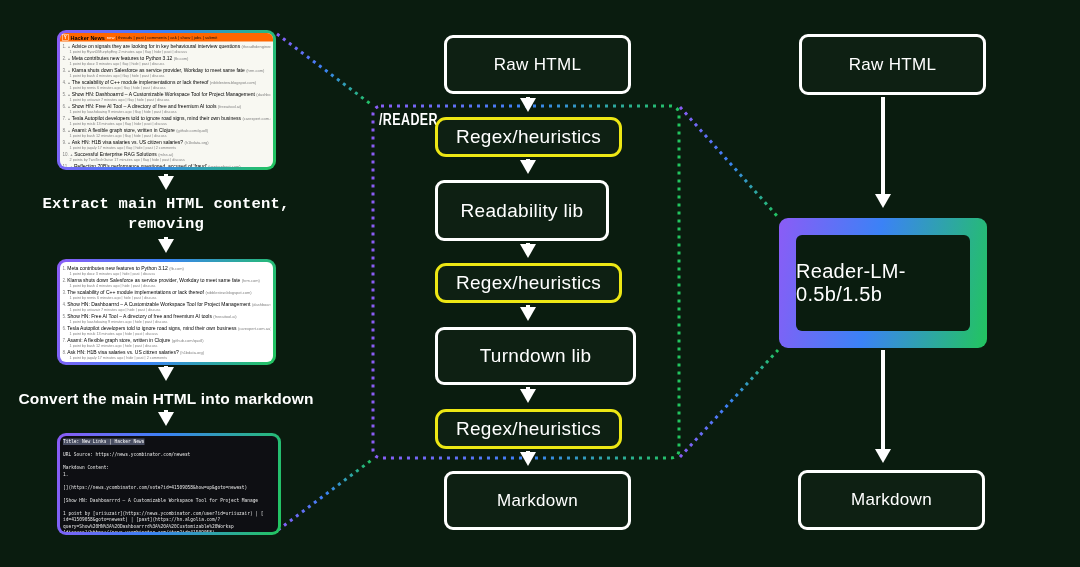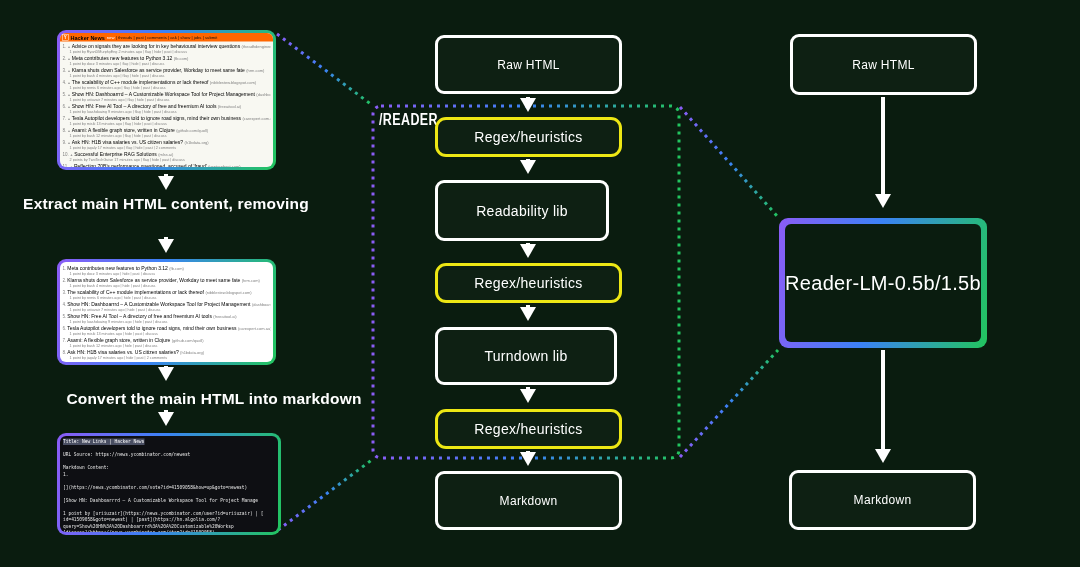--- a/index.html
+++ b/index.html
@@ -3,23 +3,23 @@
 <meta charset="utf-8">
 <style>
   * { margin:0; padding:0; box-sizing:border-box; }
   html,body { width:1080px; height:567px; overflow:hidden; }
   body { background:#0a1c0f; font-family:"Liberation Sans",sans-serif; }
   #canvas { position:relative; width:1080px; height:567px; background:#0a1c0f; }
 
   
   .box { position:absolute; border:3px solid #fff; border-radius:9px;
          display:flex; align-items:center; justify-content:center;
-         color:#fff; font-size:14px; font-weight:500; letter-spacing:.3px;
+         color:#fff; font-size:19px; font-weight:500; letter-spacing:.3px;
          background:rgba(255,255,255,0.02); }
-  .box.big { font-size:12px; }
+  .box.big { font-size:17px;margin-left:9px; }
   .box.yellow { border-color:#ede714; border-radius:11px; }
 
   
   .grad { position:absolute; background:linear-gradient(100deg,#8b5cf6,#3b82f6 45%,#22c55e);
           border-radius:9px; padding:3px; }
   .grad .inner { width:100%; height:100%; border-radius:6px; overflow:hidden; position:relative; }
   .llm .inner { background:#0a1c0f; display:flex; align-items:center; justify-content:center;
                 color:#fff; font-size:20px; font-weight:500; letter-spacing:.3px; }
 
   
@@ -183,21 +183,21 @@
 
             <div class="hn-item">
               <div class="hn-line1"><span class="hn-rank">11.</span><span class="hn-vote">▲</span><span class="hn-t">Reflection 70B's performance questioned, accused of 'fraud'</span> <span class="hn-d">(venturebeat.com)</span></div>
 
             </div>
           </div>
       </div>
     </div>
   </div>
 
-  <div class="lbl" style="left:1px;top:194px;">
+  <div class="lbl" style="left:1px;top:194px;font-family:Liberation Mono, monospace;">
     <div>Extract main HTML content, removing</div>
   </div>
 
   <div class="grad" style="left:57px;top:259px;width:219px;height:106px;">
     <div class="inner" style="background:#ffffff;">
       <div class="scale2" style="width:426px;height:200px;">
         <div class="hn-list" style="padding-top:6px;">
 
             <div class="hn-item">
               <div class="hn-line1"><span class="hn-rank">1.</span><span class="hn-t">Meta contributes new features to Python 3.12</span> <span class="hn-d">(fb.com)</span></div>
@@ -242,21 +242,21 @@
             <div class="hn-item">
               <div class="hn-line1"><span class="hn-rank">9.</span><span class="hn-t">Successful Enterprise RAG Solutions</span> </div>
 
             </div>
 
           </div>
       </div>
     </div>
   </div>
 
-  <div class="lbl" style="left:1px;top:389px;margin-left:48px;">Convert the main HTML into markdown</div>
+  <div class="lbl" style="left:1px;top:389px;">Convert the main HTML into markdown</div>
 
   <div class="grad" style="left:57px;top:433px;width:224px;height:102px;">
     <div class="inner term-bg">
       <div class="scale2 term-pad" style="width:442px;height:192px;">
         <div class="t-line"><span class="t-hl">Title: New Links | Hacker News</span></div>
         <div>
 
         <div class="t-line"></div>
             <div class="t-line">URL Source: https://news.ycombinator.com/newest</div>
             <div class="t-line"></div>
@@ -279,27 +279,27 @@
   <div class="reader-tag">/READER</div>
 
   <div class="box big" style="left:435px;top:35px;width:187px;height:59px;">Raw HTML</div>
 
   <div class="box yellow" style="left:435px;top:117px;width:187px;height:40px;">Regex/heuristics</div>
 
   <div class="box" style="left:435px;top:180px;width:174px;height:61px;">Readability lib</div>
 
   <div class="box yellow" style="left:435px;top:263px;width:187px;height:40px;">Regex/heuristics</div>
 
-  <div class="box" style="left:435px;top:327px;width:182px;height:58px;">Turndown lib</div>
+  <div class="box" style="left:435px;top:327px;width:201px;height:58px;">Turndown lib</div>
 
   <div class="box yellow" style="left:435px;top:409px;width:187px;height:40px;">Regex/heuristics</div>
 
   <div class="box big" style="left:435px;top:471px;width:187px;height:59px;">Markdown</div>
 
   <div class="box big" style="left:790px;top:34px;width:187px;height:61px;">Raw HTML</div>
 
-  <div class="grad llm" style="left:779px;top:218px;width:208px;height:130px;padding:6px;">
+  <div class="grad llm" style="left:779px;top:218px;width:208px;height:130px;padding:17px;">
     <div class="inner">Reader-LM-0.5b/1.5b</div>
   </div>
 
   <div class="box big" style="left:789px;top:470px;width:187px;height:60px;">Markdown</div>
 
 </div>
 
 </body></html>

